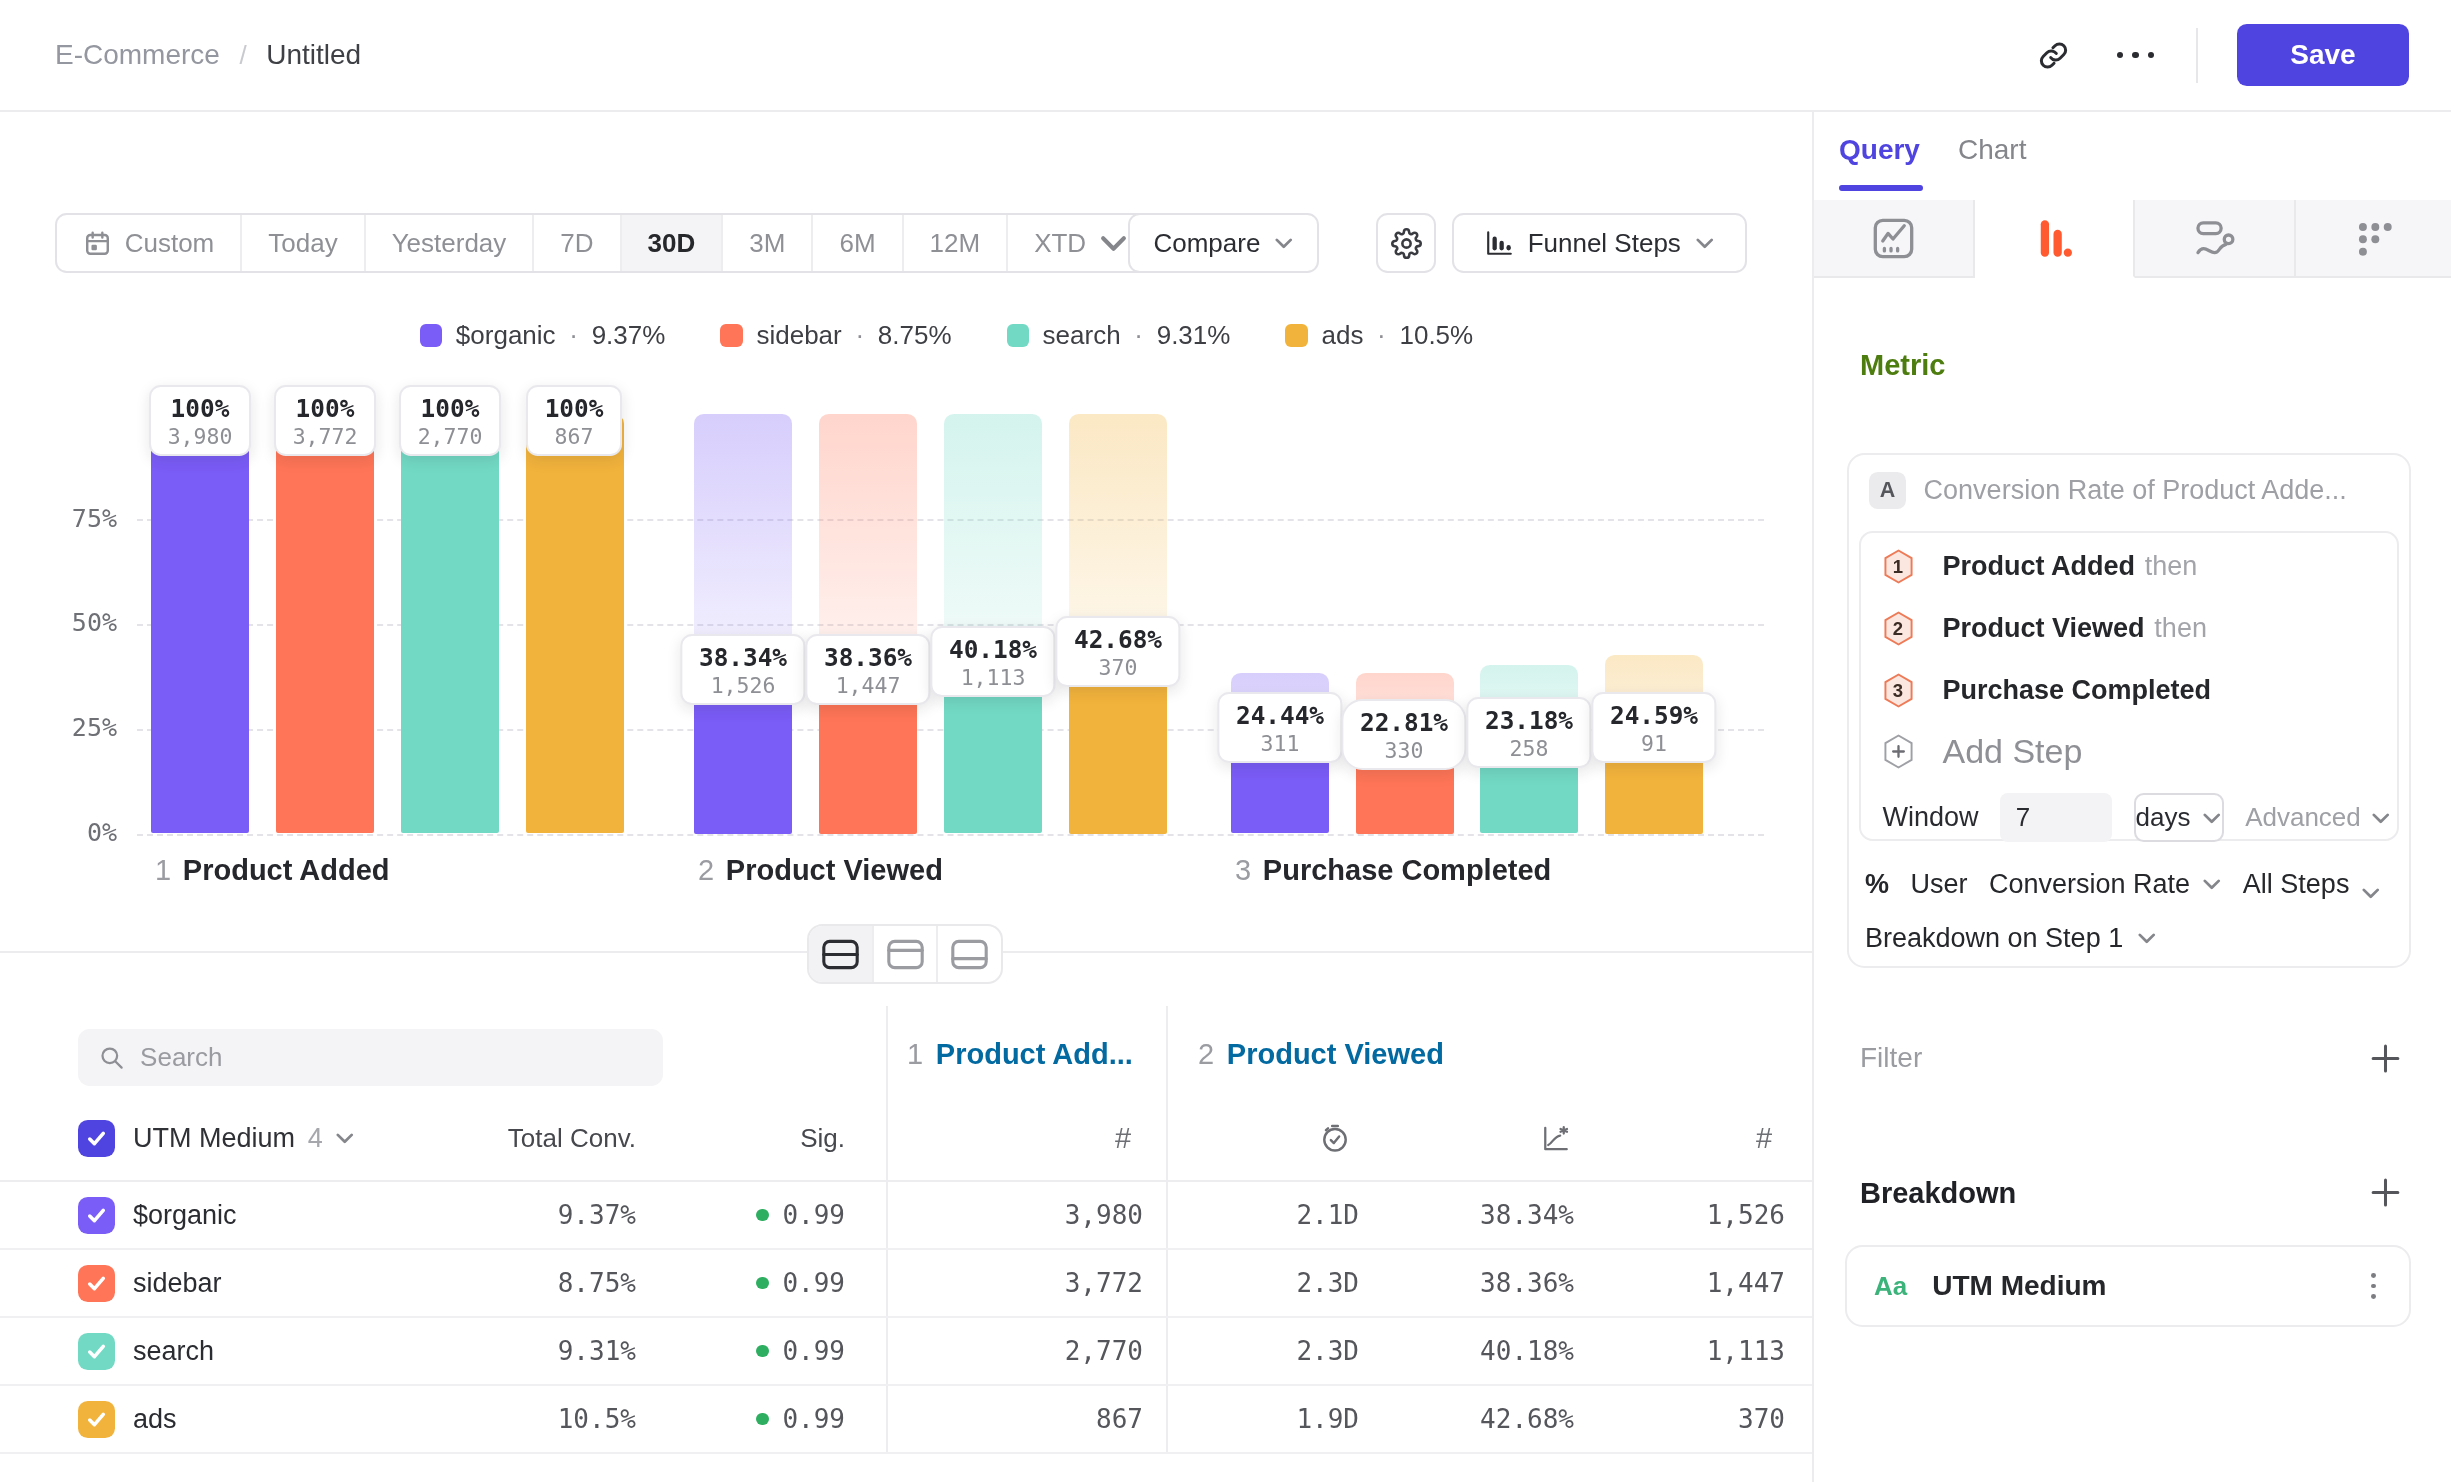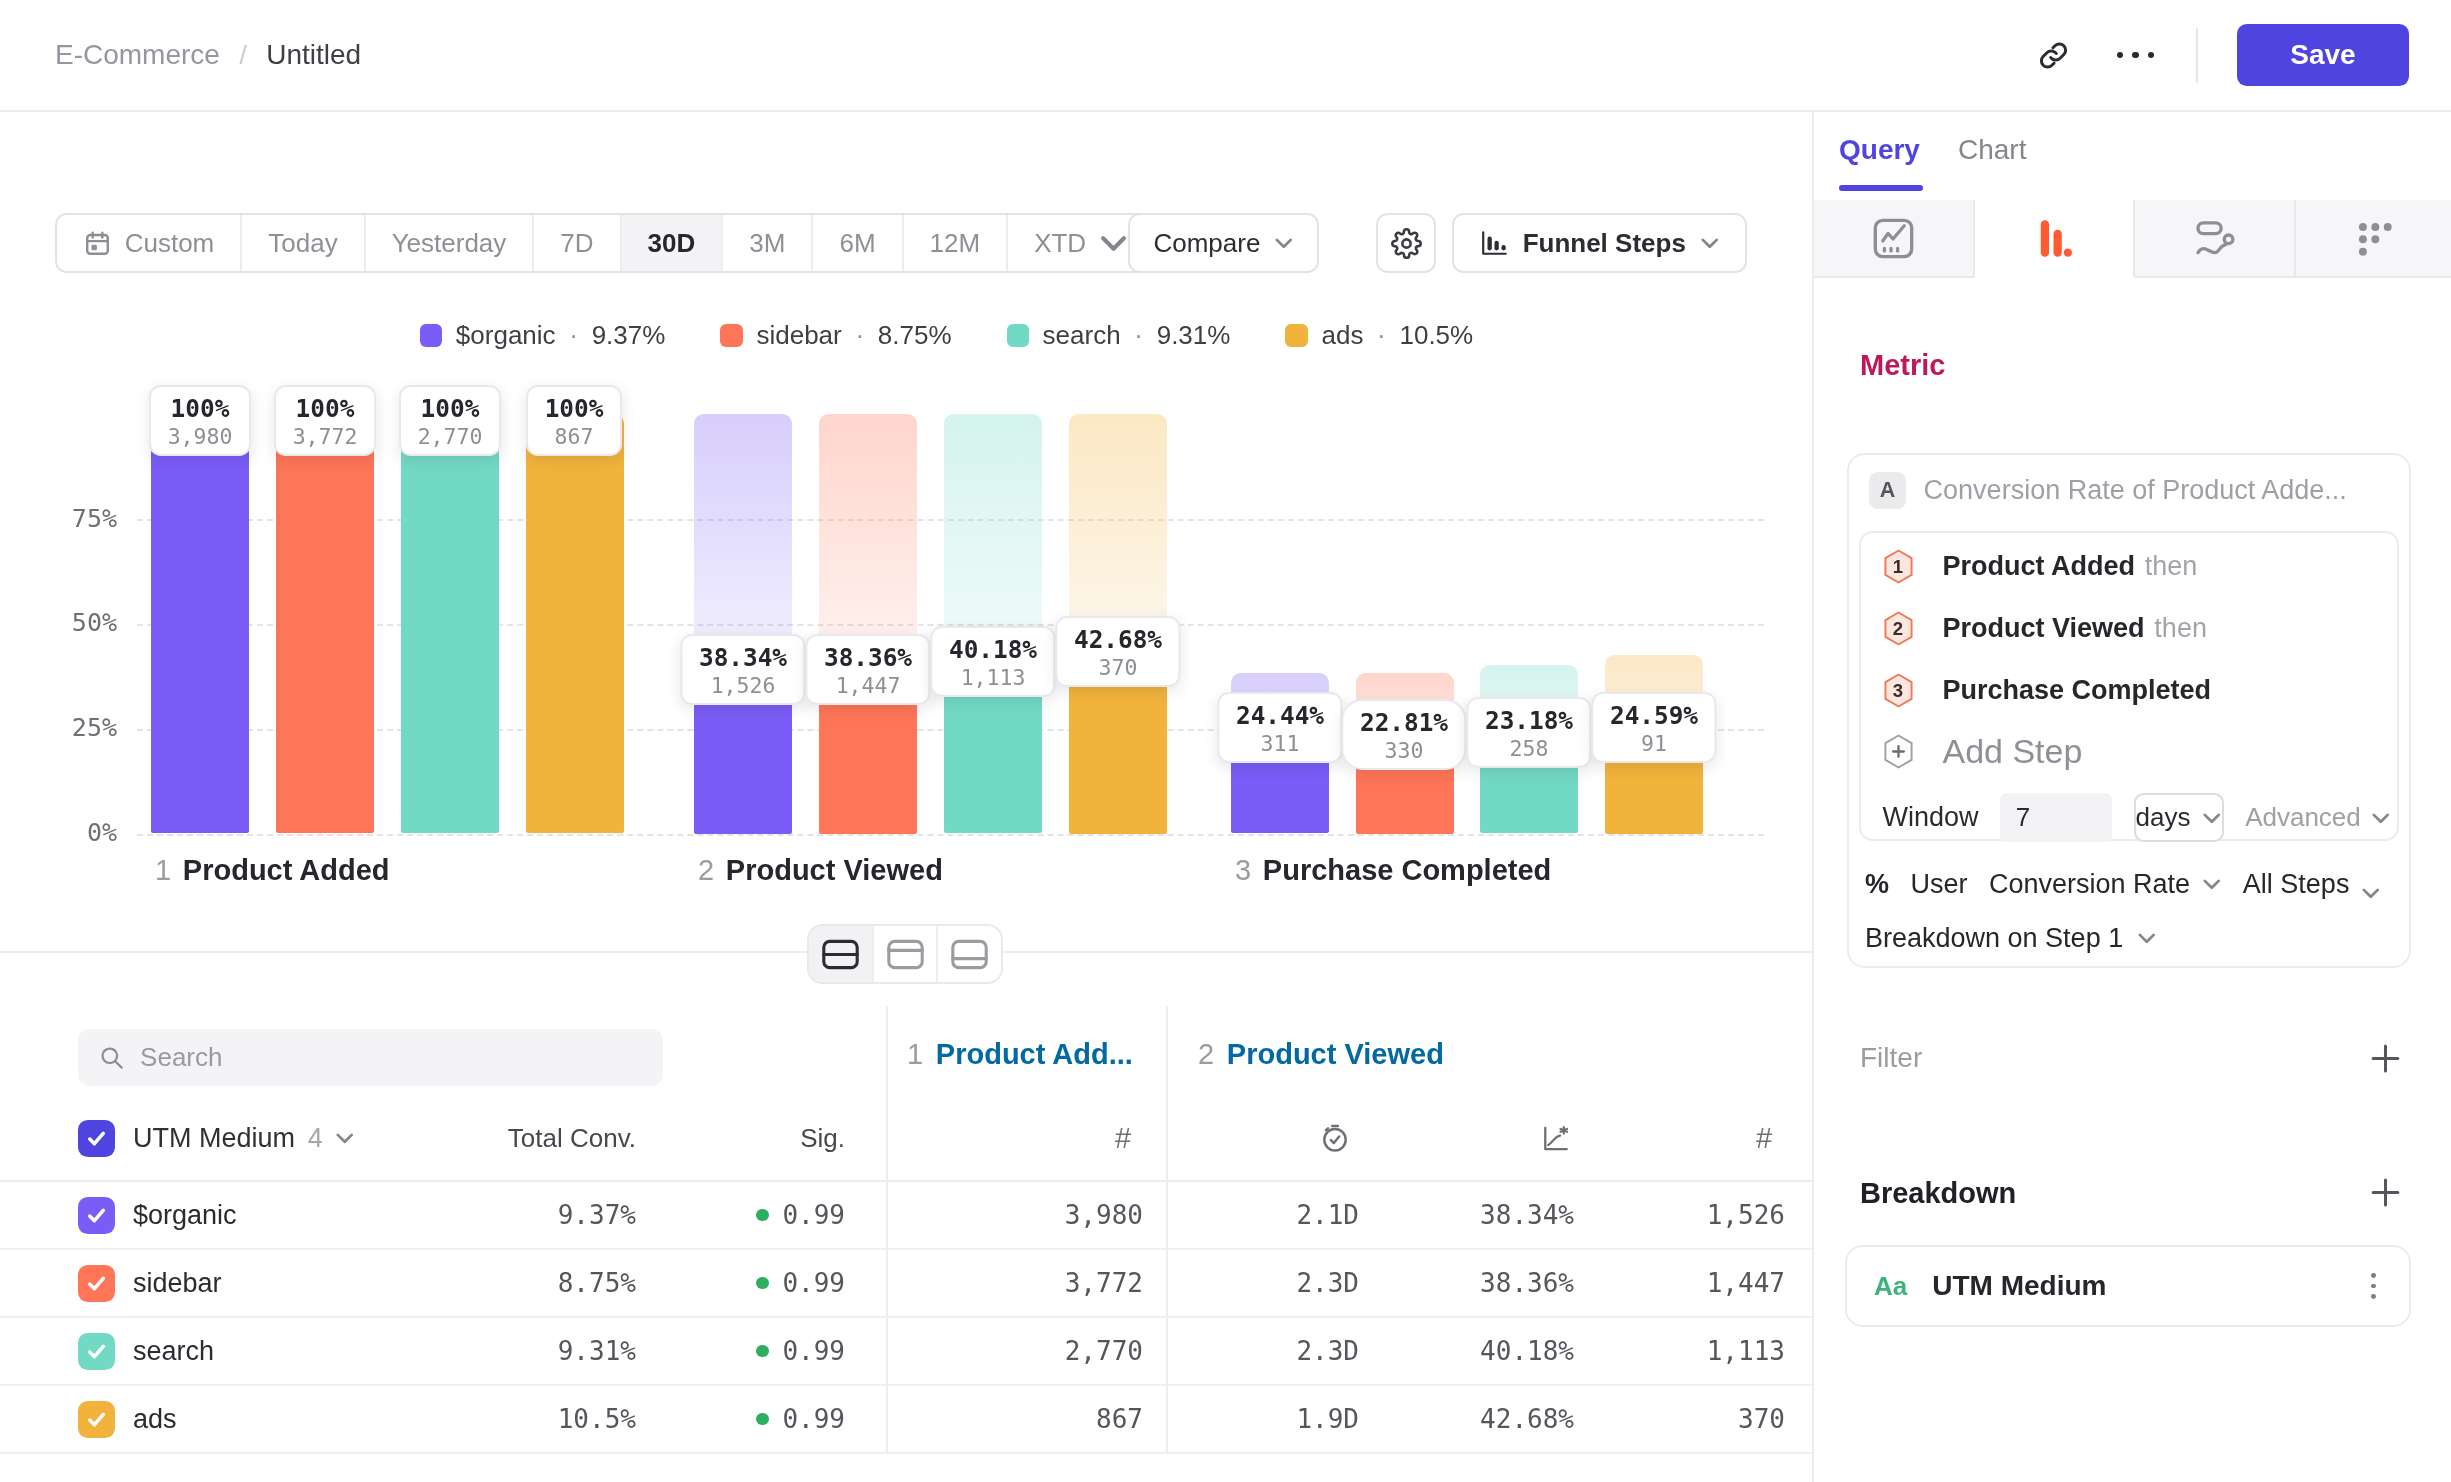--- a/index.html
+++ b/index.html
@@ -33,21 +33,21 @@
     border-right:2px solid #ededf0;cursor:pointer;white-space:nowrap}
   .seg:last-child{border-right:none}
   .seg.sel{background:#f4f4f6;color:#26272b;font-weight:700}
   .seg svg{width:29px;height:29px}
   .btn{position:absolute;top:213px;height:60px;border:2px solid #e3e3e7;border-radius:11.7px;background:#fff;
     display:flex;align-items:center;justify-content:center;gap:13.7px;font-size:26px;color:#2c2d33;cursor:pointer}
   #compare-btn{left:1128px;width:191px;font-weight:500}
   #gear-btn{left:1376px;width:60px}
   #gear-btn svg{width:31px;height:31px}
   #gear-btn .stk{stroke:#3a3b40}
-  #funnelsteps-btn{left:1452px;width:295px;font-weight:700}
+  #funnelsteps-btn{left:1452px;width:295px;font-weight:400}
   #funnelsteps-btn svg.fsic{width:29px;height:27px}
   #funnelsteps-btn .stk{stroke:#2c2d33}
   #funnelsteps-btn .bar{fill:#2c2d33}
 
   
   #legend{position:absolute;left:137px;top:320px;width:1619px;display:flex;justify-content:center;gap:55px}
   .lg-item{display:flex;align-items:center;gap:13.7px;font-size:26px;color:#3e3f45;font-weight:500}
   .lg-swatch{width:22.4px;height:22.4px;border-radius:5.9px;flex:none}
   .lg-dot{color:#8e8f95}
 
@@ -124,21 +124,21 @@
   #tab-underline{left:25px;top:73px;width:84px;height:5.9px;border-radius:2.9px;background:var(--accent)}
   #charttabs{left:0;top:88px;width:640px;height:78px;display:flex}
   .ct-cell{flex:1;display:flex;align-items:center;justify-content:center;background:#f6f6f8;
     border-right:2px solid #e9e9ec;border-bottom:2px solid #e9e9ec;cursor:pointer}
   .ct-cell:last-child{border-right:none}
   .ct-cell.active{background:#fff;border-bottom:2px solid #fff}
   .ct-cell svg{width:43px;height:43px}
   .ct-cell .stk{stroke:#8e8f95;stroke-width:2}
   .ct-cell .dot{fill:#8e8f95}
   .ct-cell.active .ofill{fill:var(--funnel-ic)}
-  #metric-label{left:46px;top:237px;font-size:29px;font-weight:700;color:#be185d}
+  #metric-label{left:46px;top:237px;font-size:29px;font-weight:700;color:#4d7c0f}
   #metric-card{left:33px;top:341px;width:564px;height:515px;border:2px solid #ececee;border-radius:17.6px;background:#fff}
   #metric-a-row{left:55px;top:360px;display:flex;align-items:center;gap:17.6px}
   #metric-a-badge{width:37px;height:37px;border-radius:8.8px;background:#ebebee;display:flex;align-items:center;justify-content:center;
     font-size:21.5px;font-weight:700;color:#55565c}
   #metric-a-title{font-size:27px;color:#9fa0a6;white-space:nowrap}
   #steps-card{left:45px;top:419px;width:540px;height:310px;border:2px solid #ececee;border-radius:13.7px;background:#fff}
   .mstep{position:relative;height:62px;display:flex;align-items:center;padding-left:21.5px;gap:29px;cursor:pointer}
   .mstep:first-child{margin-top:2.9px}
   .hexwrap{position:relative;width:31px;height:35px;flex:none}
   .hexwrap svg{position:absolute;inset:0;width:31px;height:35px}

